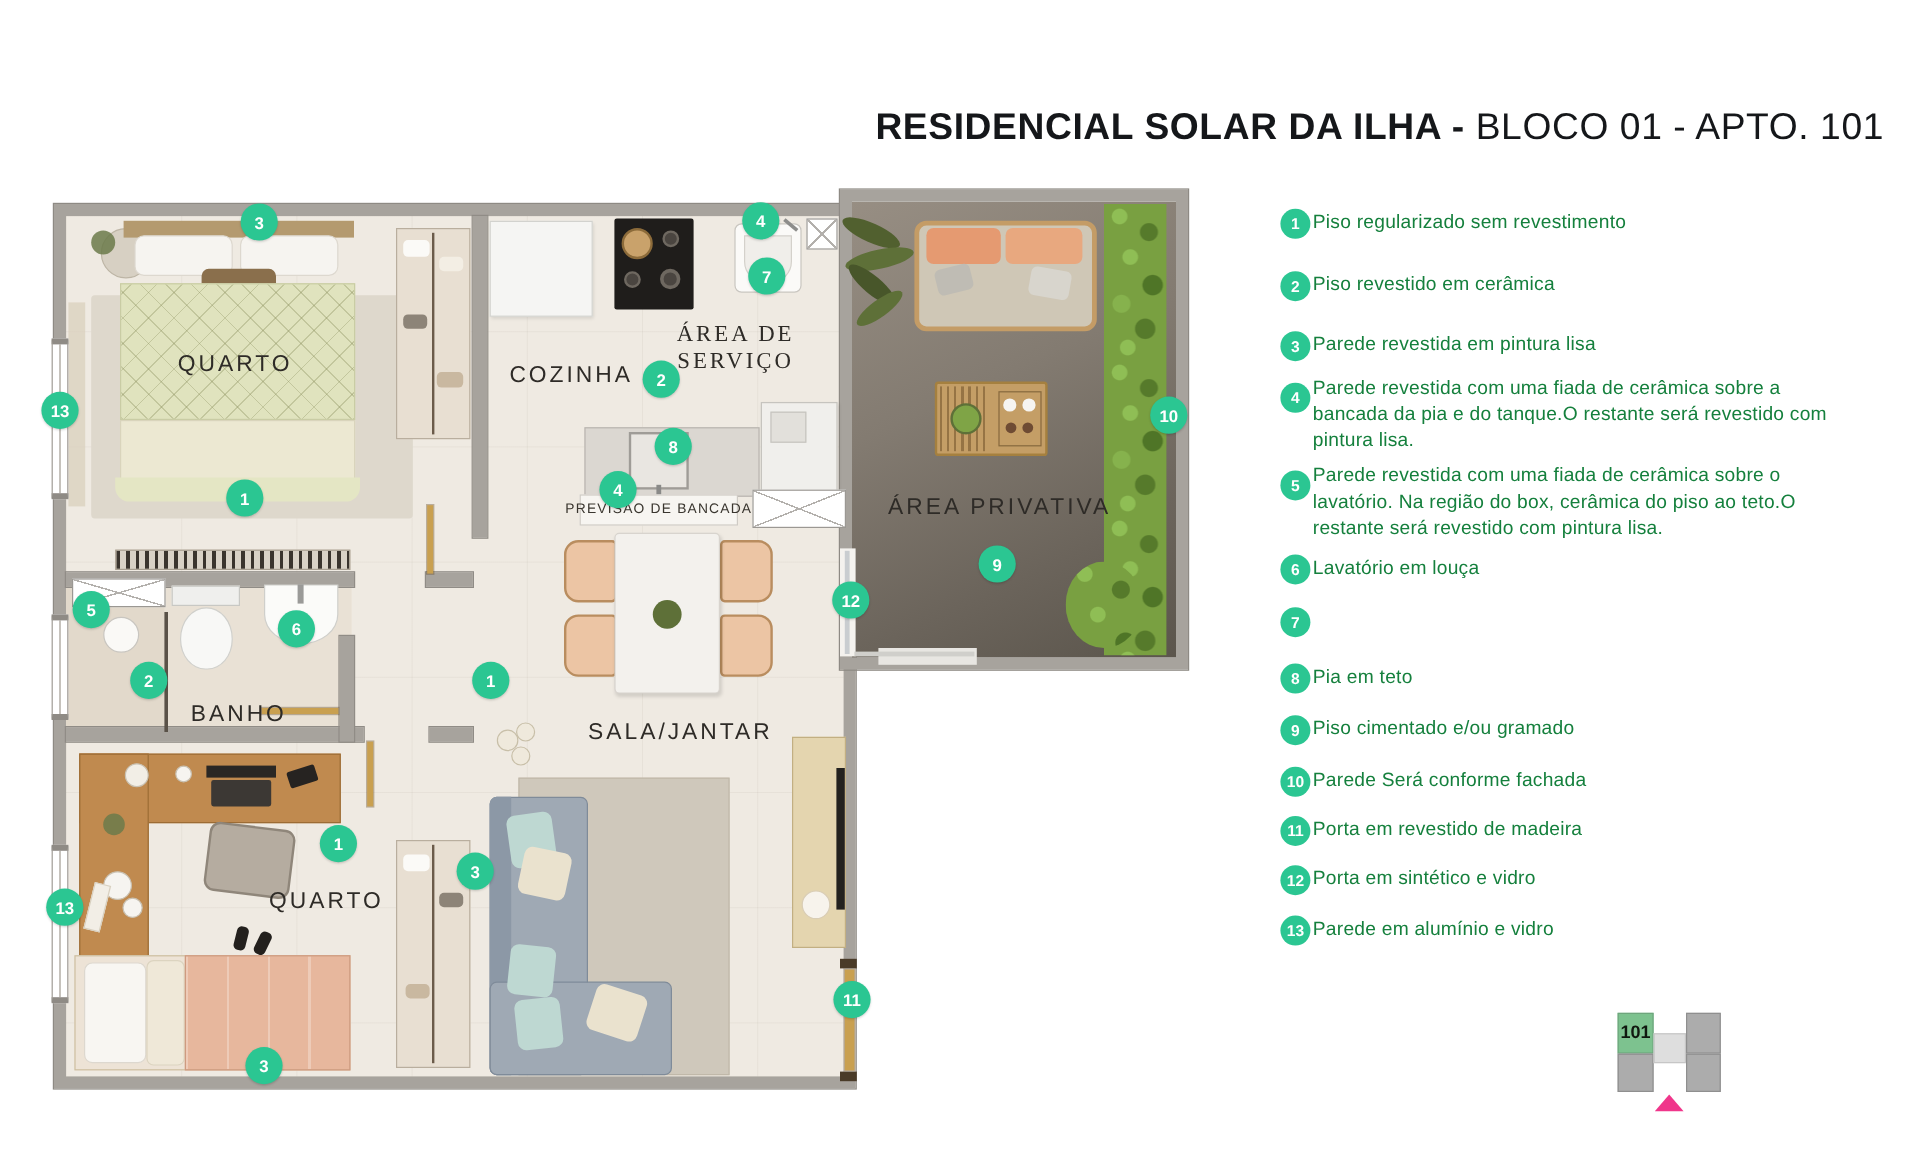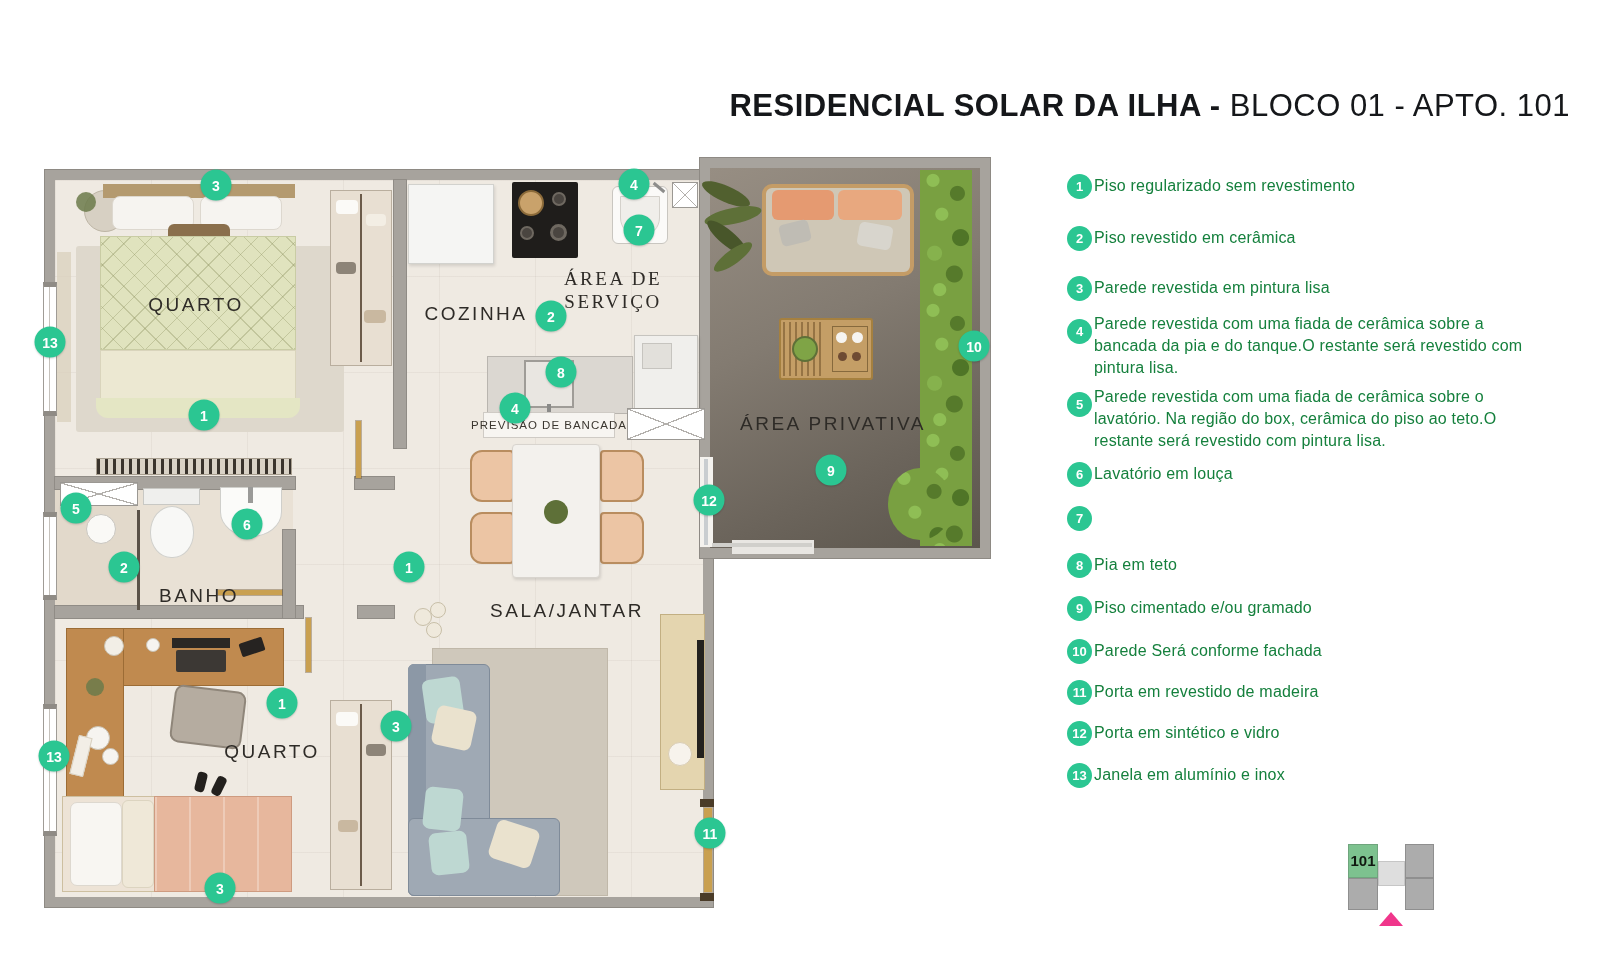--- a/index.html
+++ b/index.html
@@ -289,21 +289,21 @@
       <div class="legend-row single" style="top: 679px;">
         <div class="lc">11</div>
         <div class="lt">Porta em revestido de madeira</div>
       </div>
       <div class="legend-row single" style="top: 720px;">
         <div class="lc">12</div>
         <div class="lt">Porta em sintético e vidro</div>
       </div>
       <div class="legend-row single" style="top: 762px;">
         <div class="lc">13</div>
-        <div class="lt">Janela em alumínio e inox</div>
+        <div class="lt">Parede em alumínio e vidro</div>
       </div>
     </div>
 
   <div class="abs" style="left:1316px;top:830px;width:170px;height:110px;">
     <div class="kp-cell" style="left:32px;top:14px;width:30px;height:34px;background:var(--kpgreen);border-color:#6FA57D;">
       <div class="kp-label">101</div>
     </div>
     <div class="kp-cell" style="left:32px;top:48px;width:30px;height:32px;background:var(--kpgray);"></div>
     <div class="kp-cell" style="left:62px;top:31px;width:27px;height:25px;background:var(--kplight);border-color:#C6C6C6;"></div>
     <div class="kp-cell" style="left:89px;top:14px;width:29px;height:34px;background:var(--kpgray);"></div>

